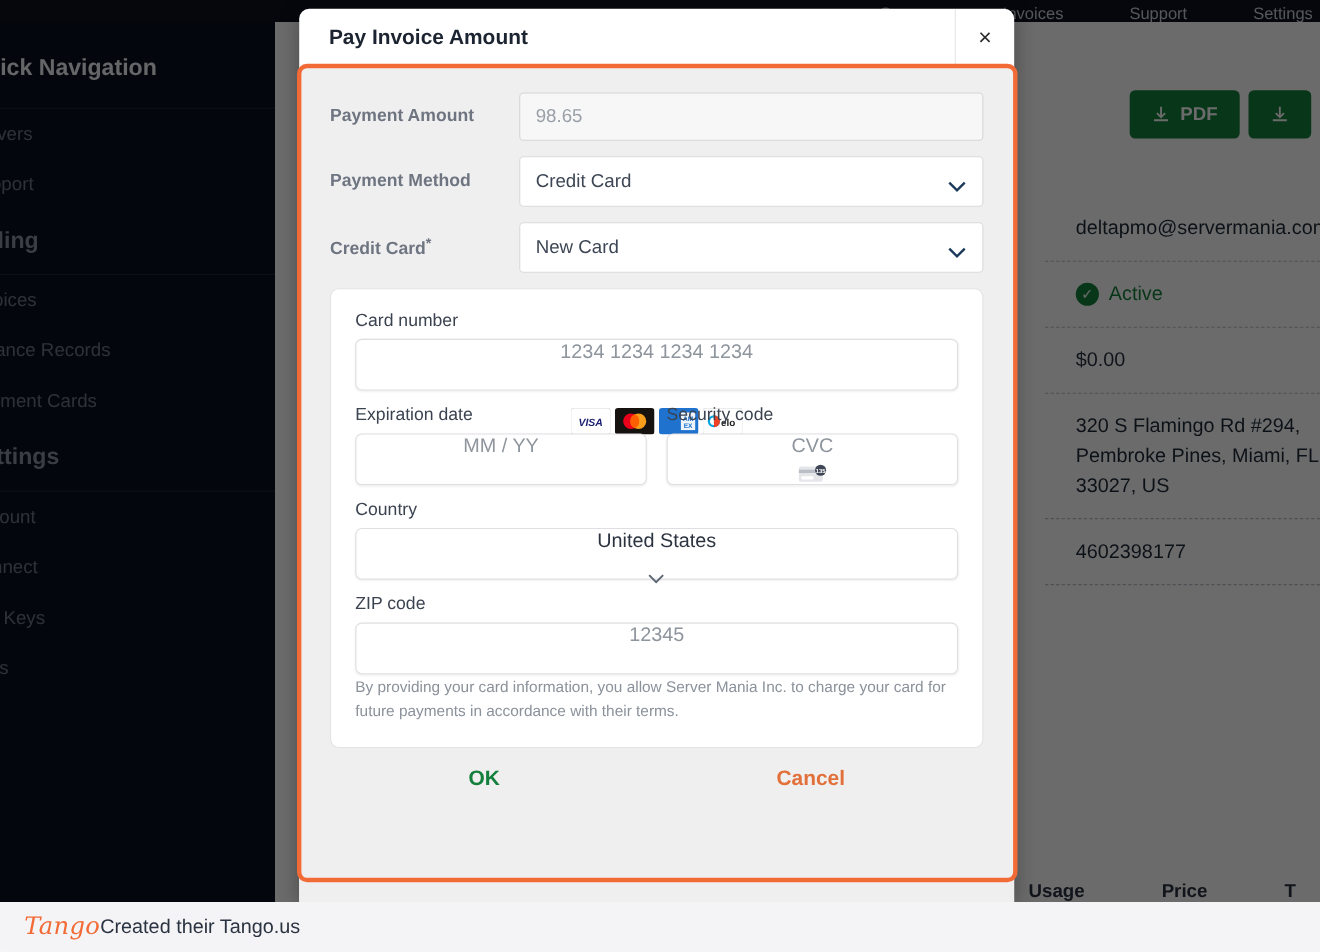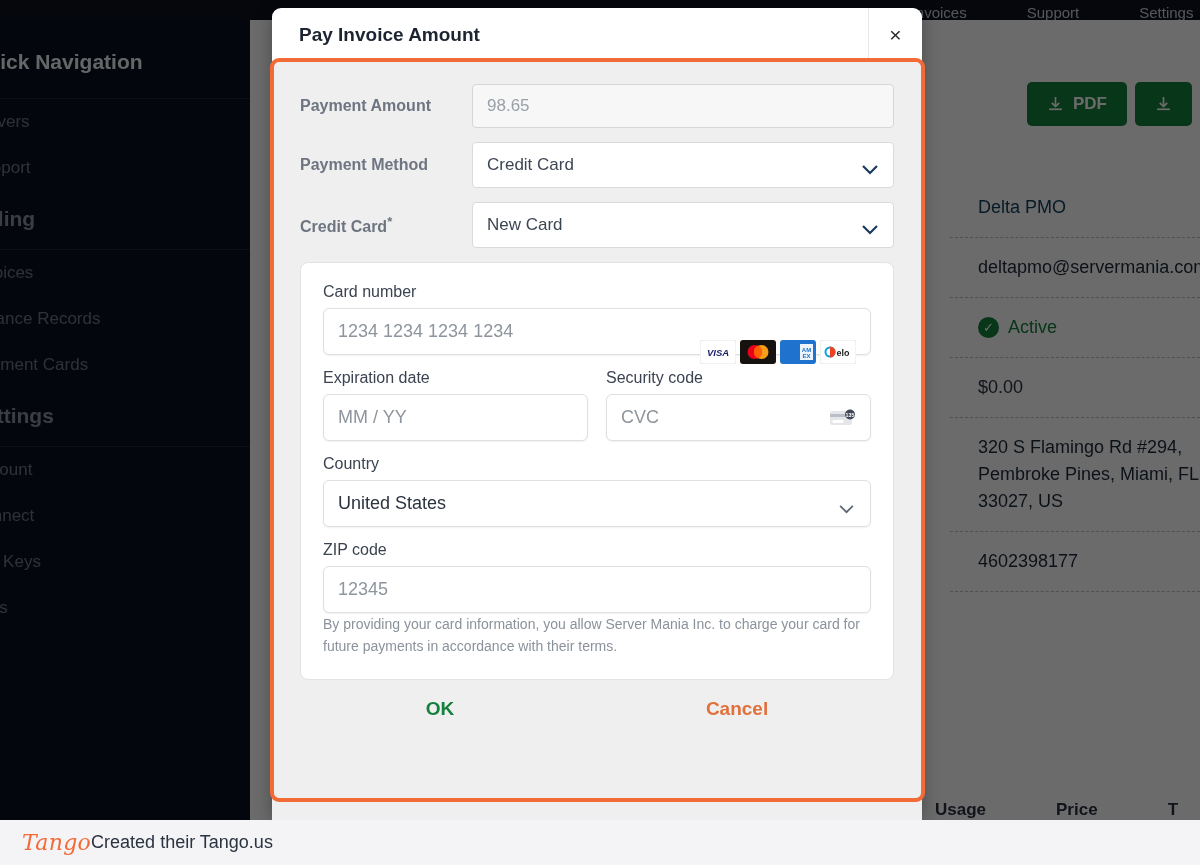--- a/index.html
+++ b/index.html
@@ -134,21 +134,21 @@
   
   .cardbox {
     margin-top: 12px; background: #fff; border: 1px solid #e3e3e6;
     border-radius: 8px; padding: 20px 22px 22px 22px;
   }
   .clabel { font-size: 16px; color: #3b4350; margin-bottom: 7px; }
   .cfield {
     height: 47px; background: #fff; border: 1px solid #dfdfe3;
     border-radius: 6px; box-shadow: 0 1px 2px rgba(0,0,0,0.06);
     display: flex; align-items: center; padding: 0 14px;
-    font-size: 18px; color: #8e959d; justify-content: space-between;
+    font-size: 18px; color: #8e959d; justify-content: space-between; flex-direction: column;
   }
   .brands { display: flex; gap: 4px; align-items: flex-start; margin-top: 41px; }
   .brand { width: 36px; height: 24px; border-radius: 3px; }
   .twocol { display: flex; gap: 18px; margin-top: 14px; }
   .twocol > div { flex: 1; }
   .cvc-ico { width: 26px; height: 18px; }
   .disclaimer {
     margin-top: 0; font-size: 14px; color: #8b929b; line-height: 22px;
   }
   .modal-foot {
@@ -226,21 +226,20 @@
           <svg viewBox="0 0 16 16" width="17" height="17" fill="none" stroke="#ffffff" stroke-width="1.6">
             <path d="M8 1v8"></path>
               <path d="M4.5 6.5L8 10l3.5-3.5"></path>
               <path d="M2 12.5h12"></path>
           </svg>
         </span>
       </button>
     </div>
 
     <div class="infotable">
-      <div class="irow link">Delta PMO</div>
       <div class="irow">deltapmo@servermania.com</div>
       <div class="irow">
         <span class="badge-active">
           <span class="chk">✓</span>
           <span>Active</span>
         </span>
       </div>
       <div class="irow money">$0.00</div>
       <div class="irow">320 S Flamingo Rd #294, Pembroke Pines, Miami, FL 33027, US</div>
       <div class="irow">4602398177</div>

